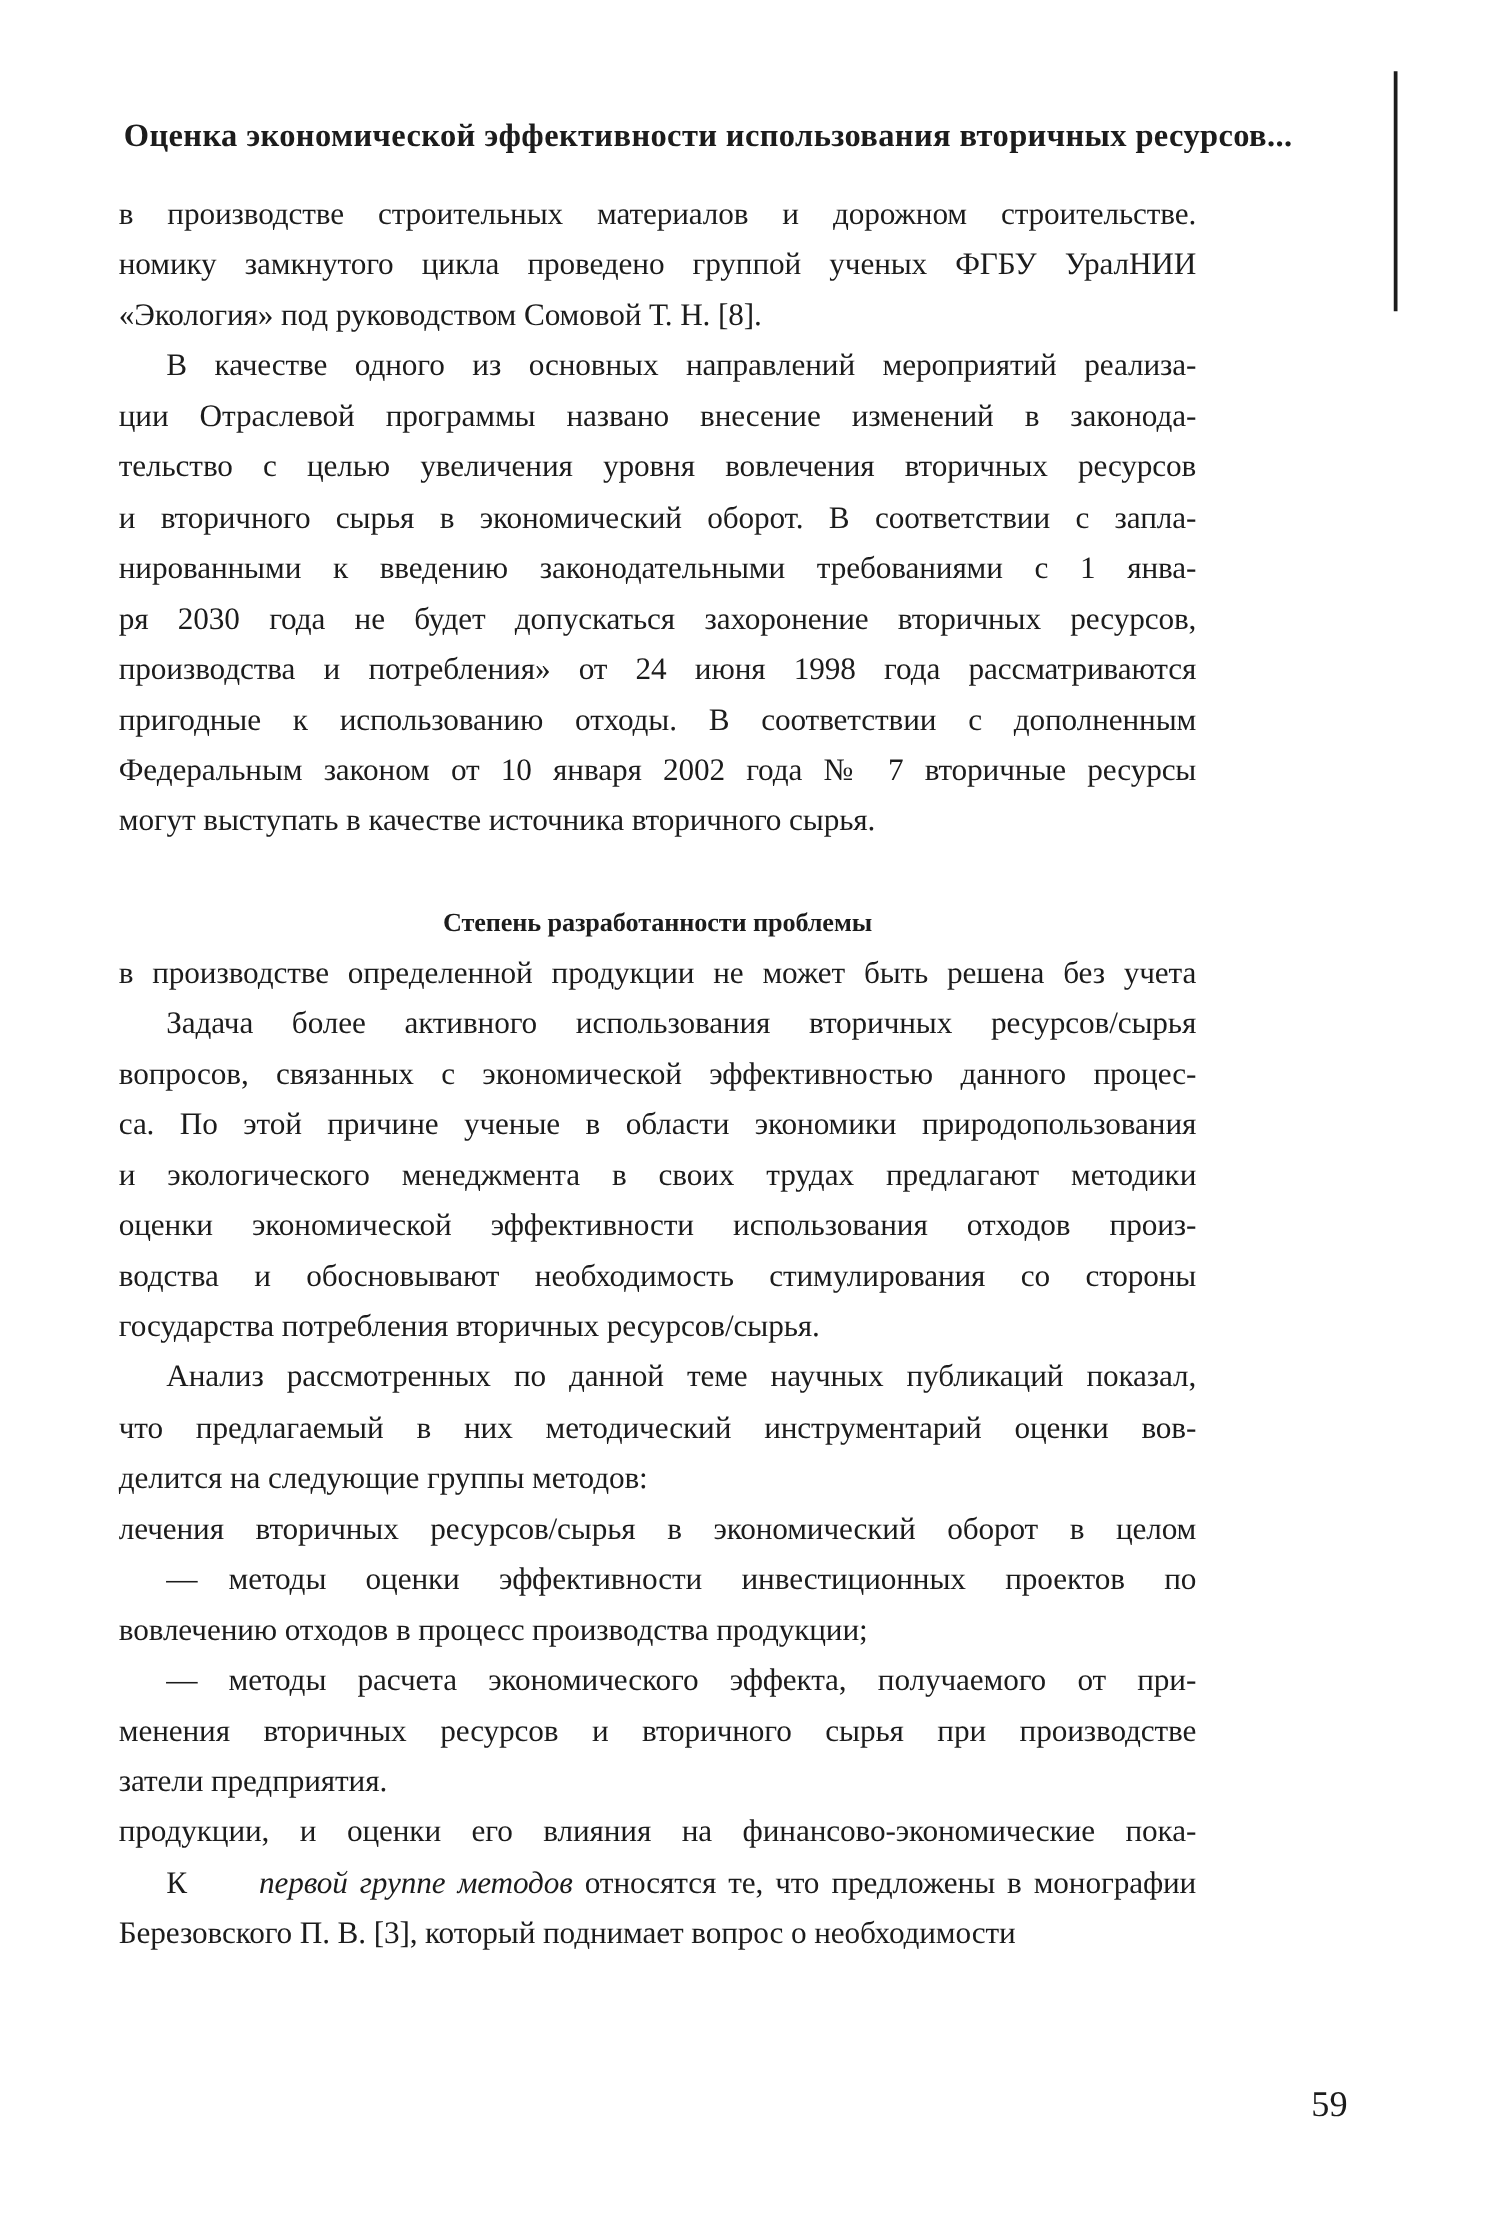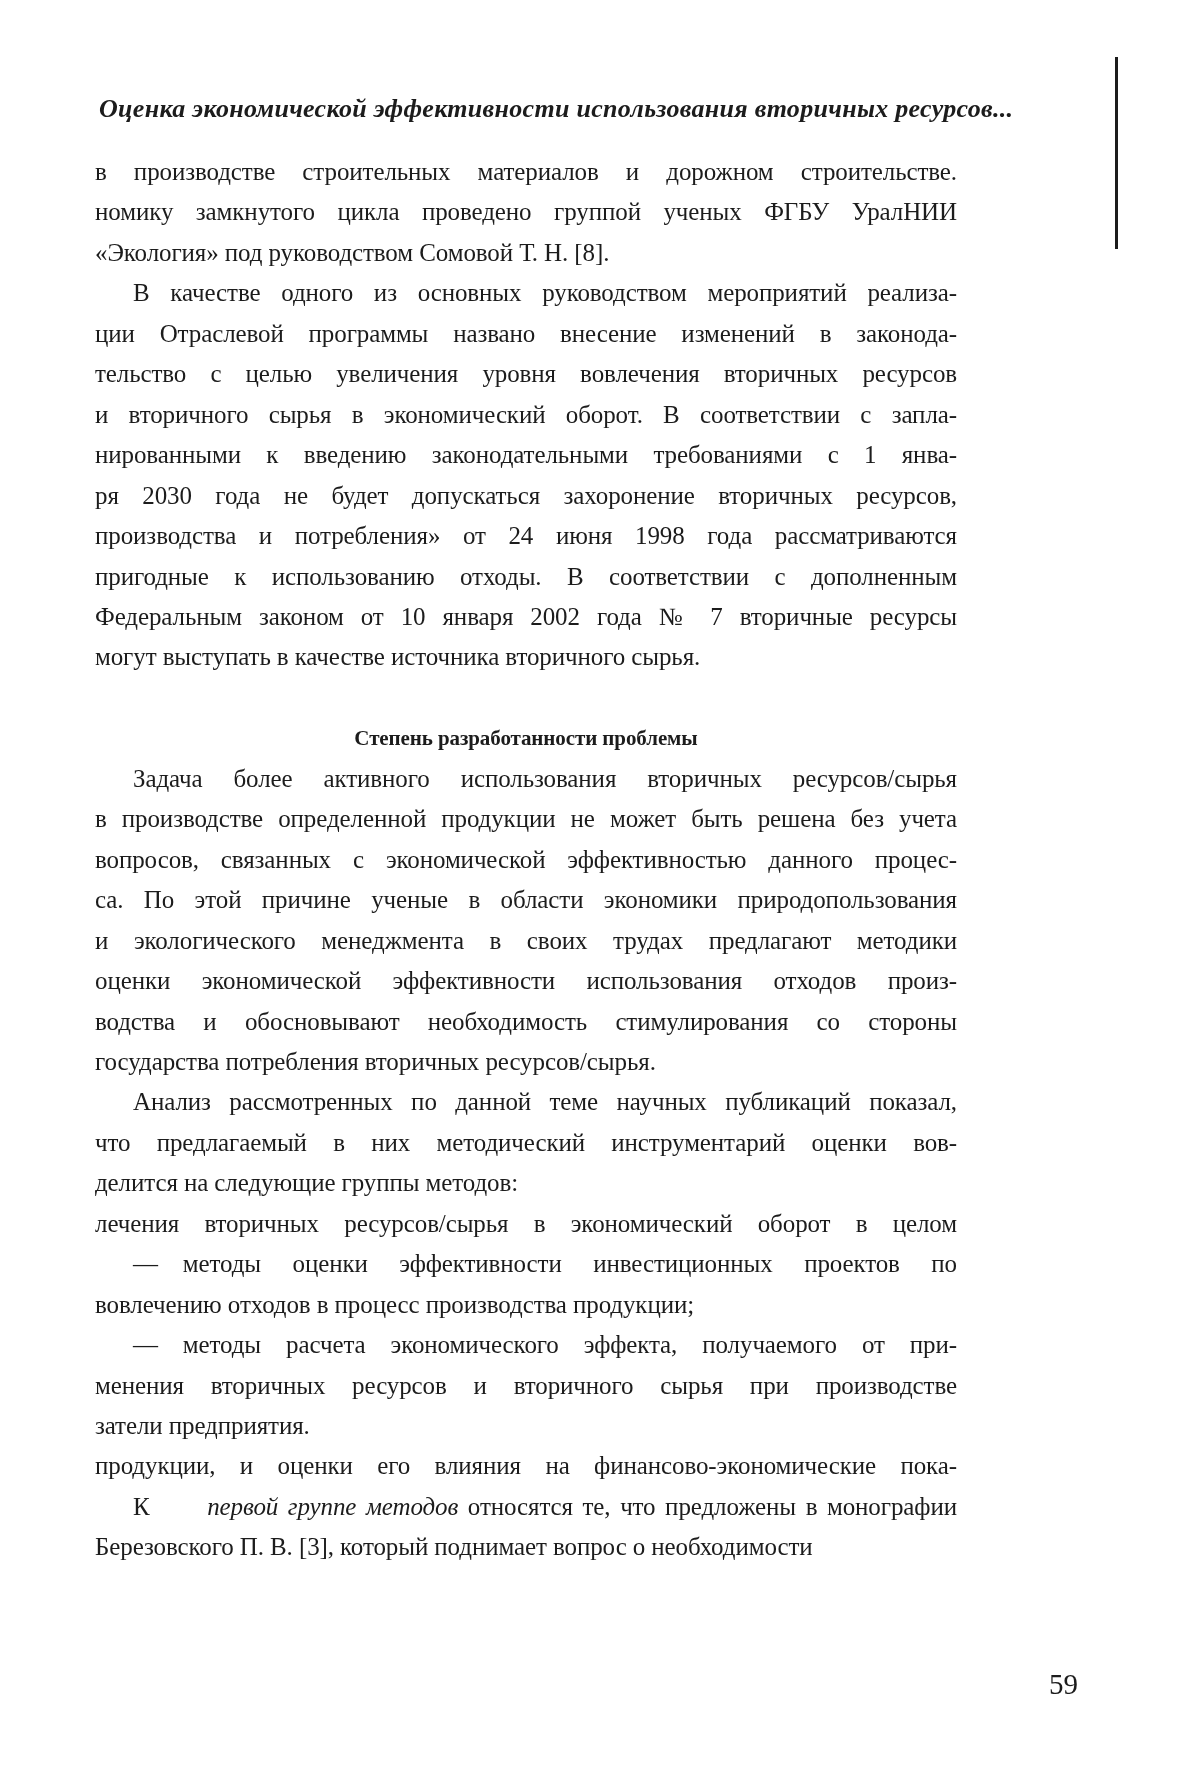--- a/index.html
+++ b/index.html
@@ -12,21 +12,20 @@
     color: #1c1c1c;
     overflow: hidden;
   }
   .running-head {
     position: absolute;
     left: 99px;
     top: 94px;
     width: 870px;
     font-size: 26px;
     font-weight: bold;
-    font-style: italic;
     letter-spacing: 0.3px;
     white-space: nowrap;
   }
   .margin-rule {
     position: absolute;
     left: 1115px;
     top: 57px;
     width: 3px;
     height: 192px;
     background: #1c1c1c;
@@ -67,33 +66,33 @@
 
 <div class="page">
   <div class="running-head">Оценка экономической эффективности использования вторичных ресурсов...</div>
 
   <div class="margin-rule"></div>
 
   <div class="page-body">
       <div class="line"><span>в производстве строительных материалов и дорожном строительстве.</span></div>
       <div class="line"><span>номику замкнутого цикла проведено группой ученых ФГБУ УралНИИ</span></div>
       <div class="line last"><span>«Экология» под руководством Сомовой Т. Н. [8].</span></div>
-      <div class="line indent"><span>В качестве одного из основных руководством мероприятий реализа-</span></div>
+      <div class="line indent"><span>В качестве одного из основных направлений мероприятий реализа-</span></div>
       <div class="line"><span>ции Отраслевой программы названо внесение изменений в законода-</span></div>
       <div class="line"><span>тельство с целью увеличения уровня вовлечения вторичных ресурсов</span></div>
       <div class="line"><span>и вторичного сырья в экономический оборот. В соответствии с запла-</span></div>
       <div class="line"><span>нированными к введению законодательными требованиями с 1 янва-</span></div>
       <div class="line"><span>ря 2030 года не будет допускаться захоронение вторичных ресурсов,</span></div>
       <div class="line"><span>производства и потребления» от 24 июня 1998 года рассматриваются</span></div>
       <div class="line"><span>пригодные к использованию отходы. В соответствии с дополненным</span></div>
       <div class="line"><span>Федеральным законом от 10 января 2002 года № 7 вторичные ресурсы</span></div>
       <div class="line last"><span>могут выступать в качестве источника вторичного сырья.</span></div>
       <div class="heading">Степень разработанности проблемы</div>
+      <div class="line"><span>в производстве определенной продукции не может быть решена без учета</span></div>
       <div class="line indent"><span>Задача более активного использования вторичных ресурсов/сырья</span></div>
-      <div class="line"><span>в производстве определенной продукции не может быть решена без учета</span></div>
       <div class="line"><span>вопросов, связанных с экономической эффективностью данного процес-</span></div>
       <div class="line"><span>са. По этой причине ученые в области экономики природопользования</span></div>
       <div class="line"><span>и экологического менеджмента в своих трудах предлагают методики</span></div>
       <div class="line"><span>оценки экономической эффективности использования отходов произ-</span></div>
       <div class="line"><span>водства и обосновывают необходимость стимулирования со стороны</span></div>
       <div class="line last"><span>государства потребления вторичных ресурсов/сырья.</span></div>
       <div class="line indent"><span>Анализ рассмотренных по данной теме научных публикаций показал,</span></div>
       <div class="line"><span>что предлагаемый в них методический инструментарий оценки вов-</span></div>
       <div class="line last"><span>делится на следующие группы методов:</span></div>
       <div class="line"><span>лечения вторичных ресурсов/сырья в экономический оборот в целом</span></div>

